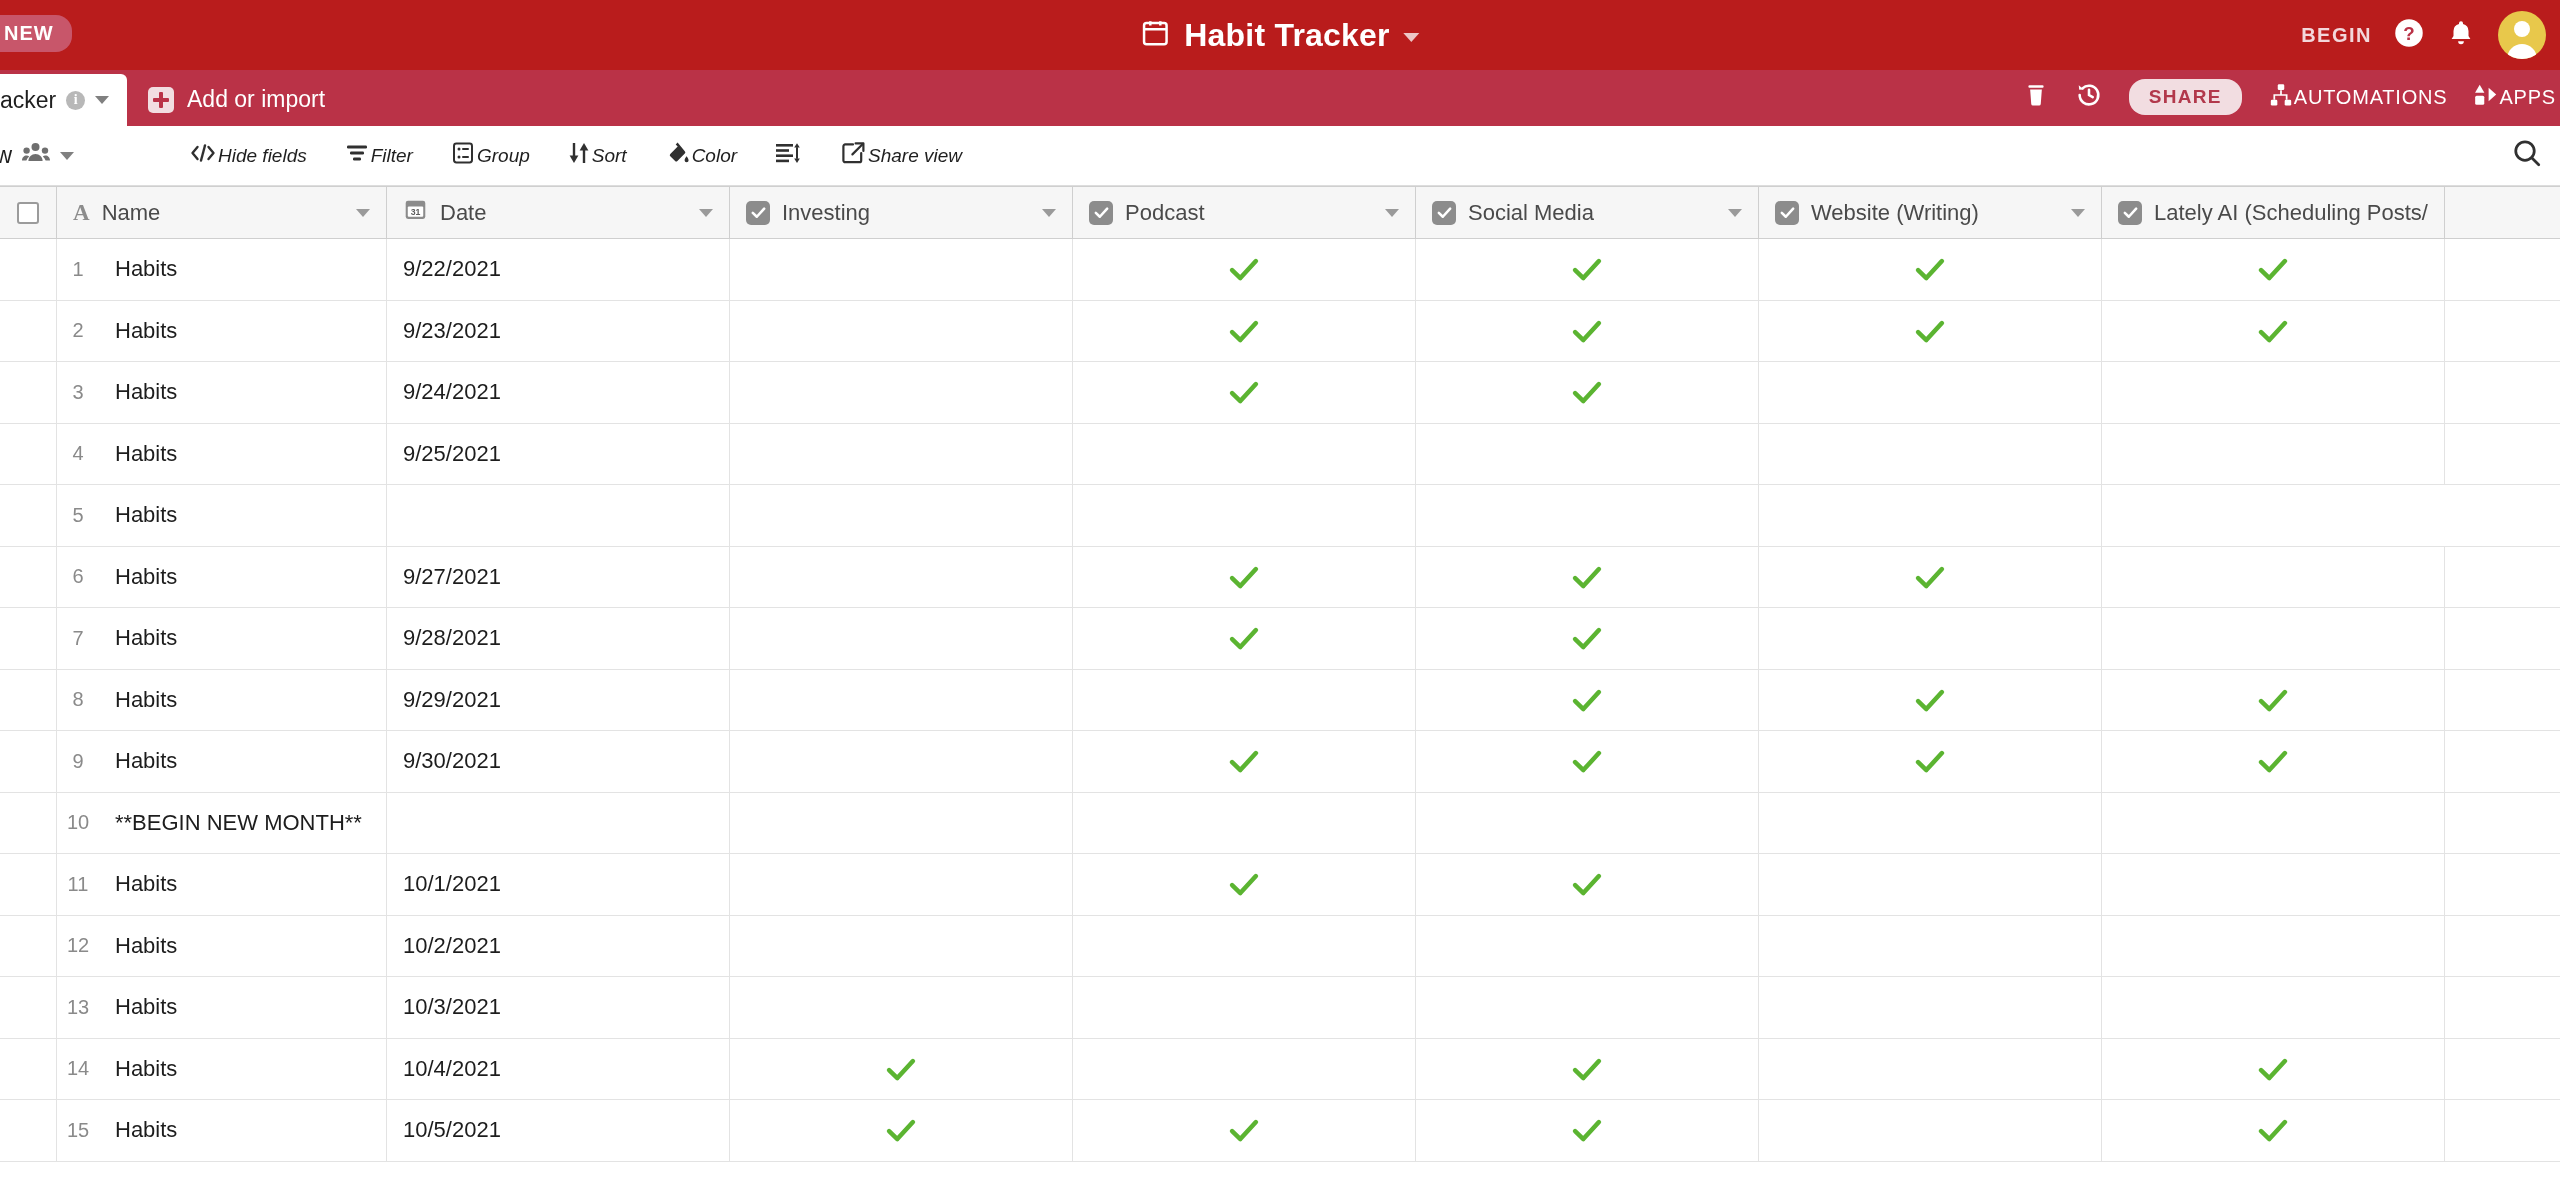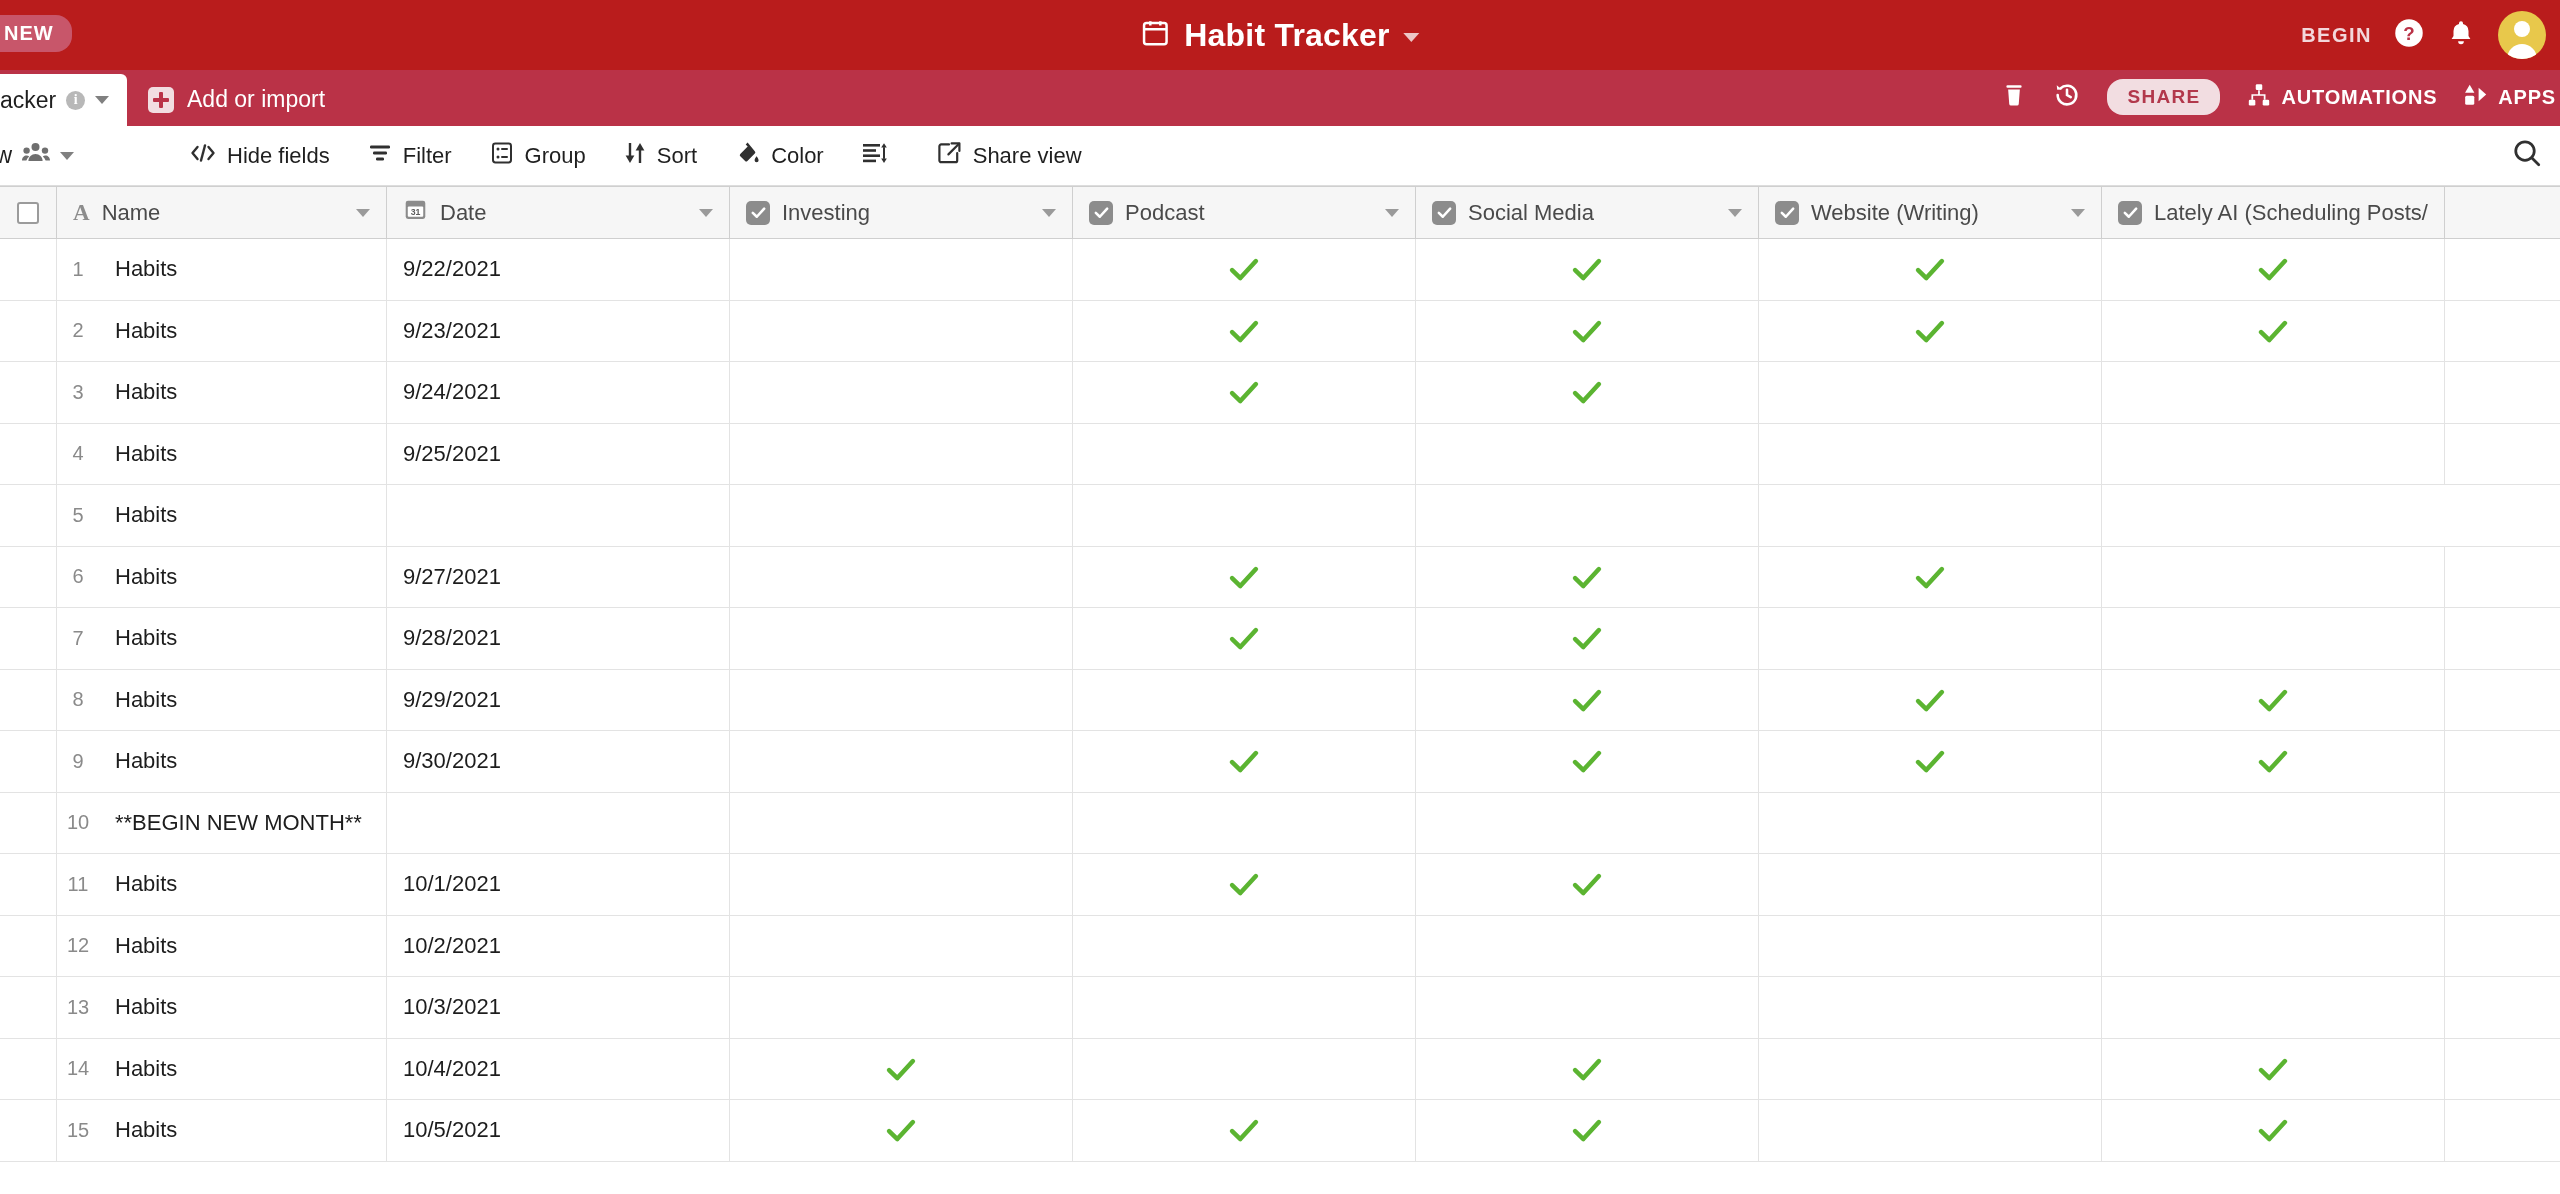--- a/index.html
+++ b/index.html
@@ -145,23 +145,22 @@
     right: 0; bottom: 11px;
     display: flex;
     align-items: center;
     gap: 26px;
     padding-right: 4px;
     color: #ffffff;
   }
   .tb-item {
     display: flex;
     align-items: center;
-    gap: 9px;
     font-size: 20px;
-    font-weight: bold;
+    font-weight: normal;
     letter-spacing: .8px;
   }
   .share-pill {
     background: #f2dde1;
     color: #b2384b;
     font-size: 19px;
     font-weight: bold;
     letter-spacing: 1.3px;
     padding: 7px 20px;
     border-radius: 16px;
@@ -188,24 +187,25 @@
   .toolbtns {
     position: absolute;
     left: 190px;
     display: flex;
     align-items: center;
     gap: 38px;
   }
   .toolbtn {
     display: flex;
     align-items: center;
-    gap: 11px;
-    font-size: 22px;
+    gap: 2px;
+    font-size: 19px;
     color: #1f1f1f;
     white-space: nowrap;
+    font-style: italic;
   }
   .search-btn {
     position: absolute;
     right: 18px;
   }
 
   
   .grid { position: relative; }
   .grow {
     display: flex;

